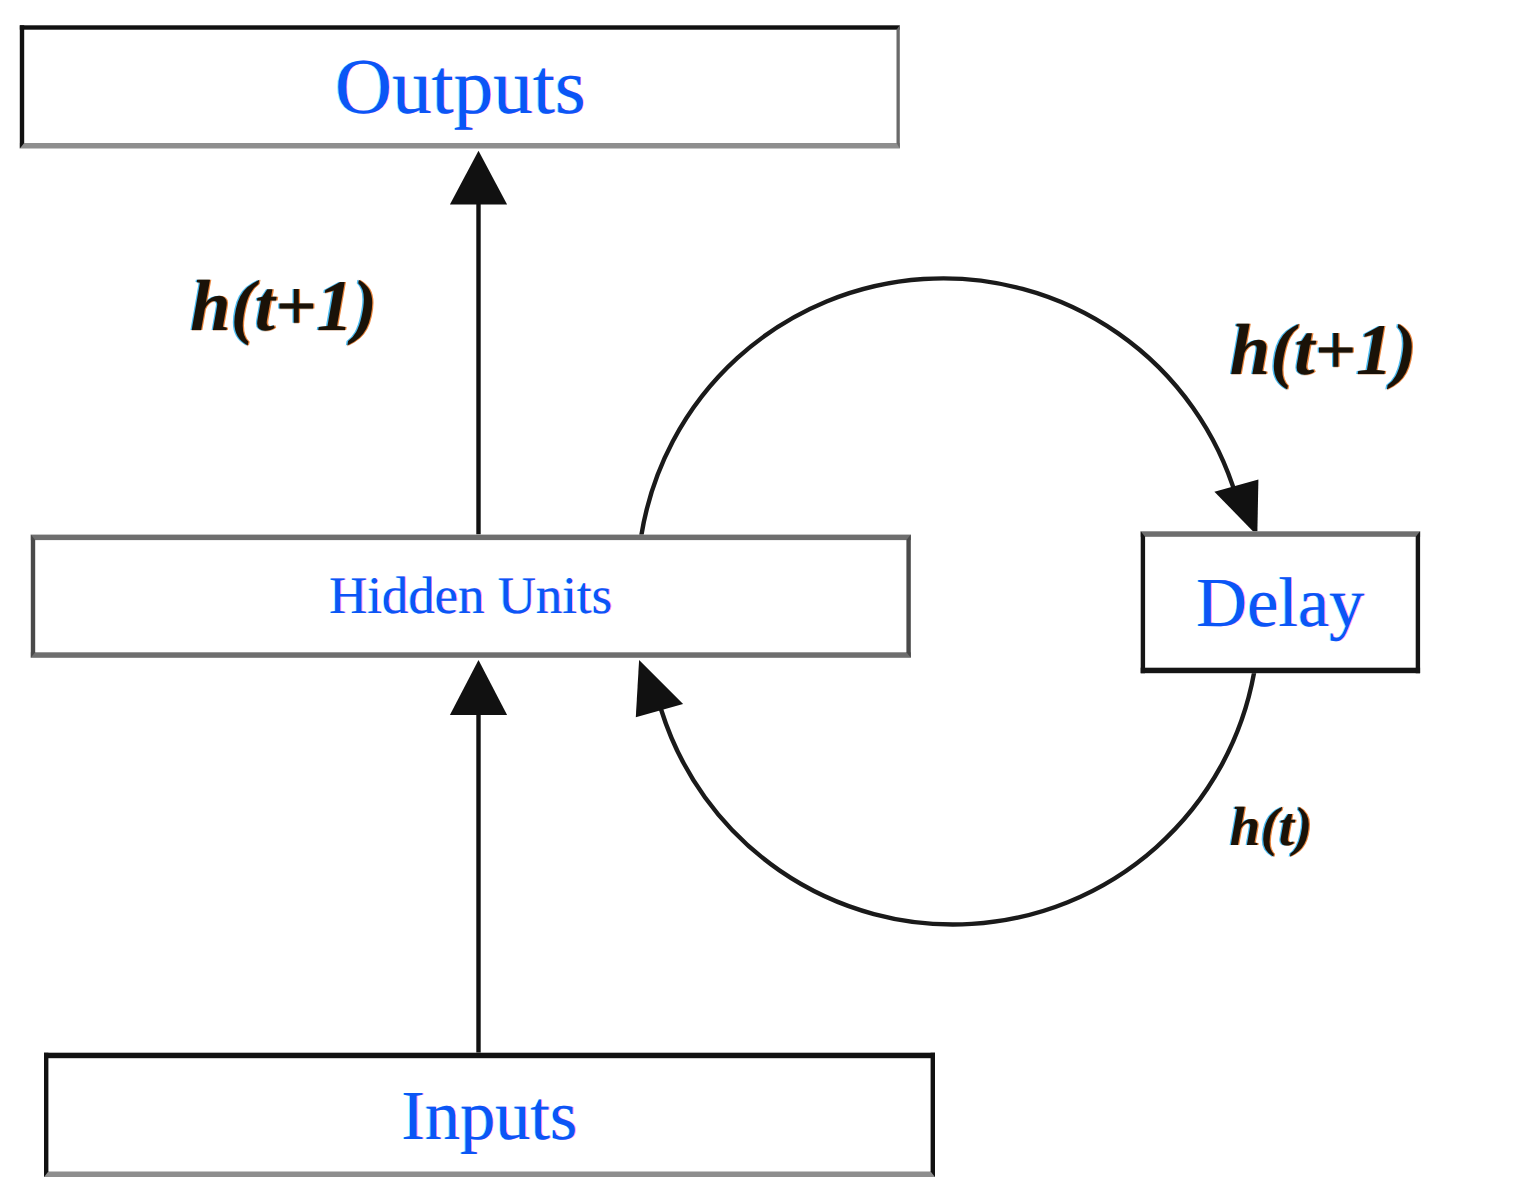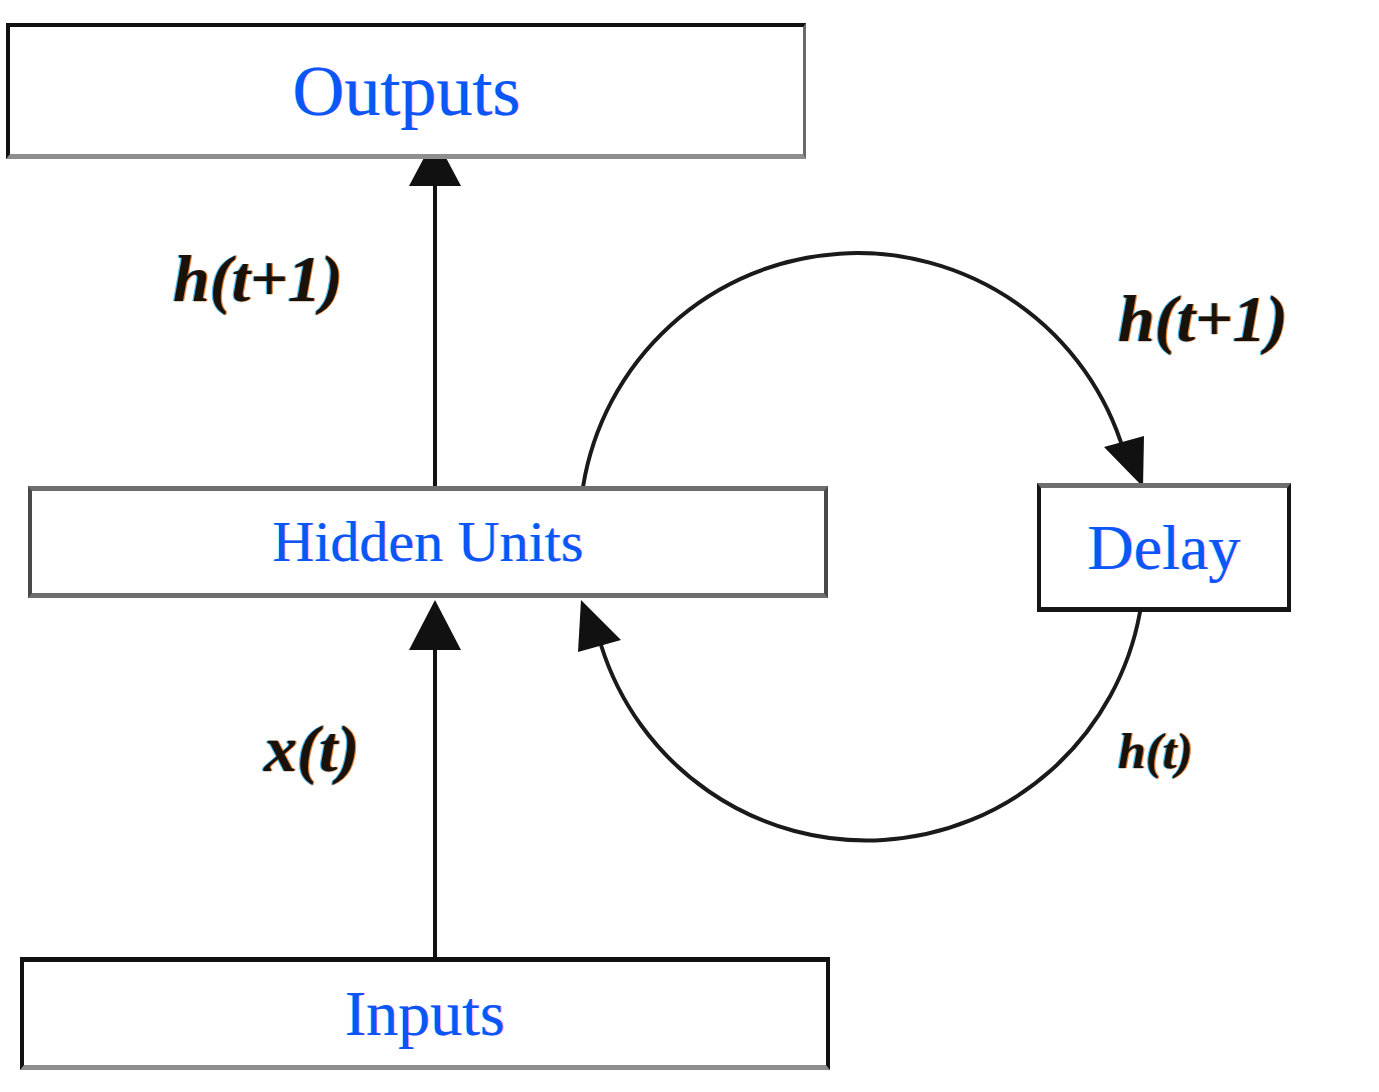--- a/index.html
+++ b/index.html
@@ -27,52 +27,52 @@
     color: #0b56f5;
     font-family: "Liberation Serif", "DejaVu Serif", serif;
     font-weight: 400;
     line-height: 1;
     white-space: nowrap;
     text-shadow: 0.8px 0 rgba(255,0,255,0.45), -0.8px 0 rgba(0,220,255,0.45);
   }
 
   
   #box-outputs {
-    left: 6px;  top: 23px;  width: 800px; height: 136px;
+    left: 18px;  top: 23px;  width: 800px; height: 112px;
     border-top: 4px solid #111111;
     border-left: 4px solid #111111;
     border-right: 3px solid #6a6a6a;
     border-bottom: 5px solid #8e8e8e;
   }
   #box-outputs .node-label { font-size: 72px; }
 
   
   #box-hidden {
     left: 28px; top: 486px; width: 800px; height: 112px;
     border-top: 5px solid #6e6e6e;
     border-left: 4px solid #4a4a4a;
     border-right: 4px solid #4a4a4a;
     border-bottom: 5px solid #6e6e6e;
   }
-  #box-hidden .node-label { font-size: 58px; }
+  #box-hidden .node-label { font-size: 48px; }
 
   
   #box-delay {
     left: 1017px; top: 483px; width: 254px; height: 129px;
     border-top: 5px solid #6e6e6e;
     border-left: 4px solid #151515;
     border-right: 4px solid #151515;
     border-bottom: 5px solid #151515;
     margin-left: 20px;
   }
   #box-delay .node-label { font-size: 64px; }
 
   
   #box-inputs {
-    left: 20px; top: 957px; width: 810px; height: 113px;
+    left: 40px; top: 957px; width: 810px; height: 113px;
     border-top: 5px solid #111111;
     border-left: 4px solid #111111;
     border-right: 4px solid #111111;
     border-bottom: 5px solid #8e8e8e;
   }
   #box-inputs .node-label { font-size: 64px; }
 
   
   .edge-label {
     position: absolute;
@@ -143,19 +143,18 @@
   <div class="node-box" id="box-delay">
     <span class="node-label">Delay</span>
   </div>
 
   <div class="node-box" id="box-inputs">
     <span class="node-label">Inputs</span>
   </div>
 
   <div class="edge-label" id="lbl-h-out">h(t+1)</div>
 
-  <div class="edge-label" id="lbl-x-t">x(t)</div>
 
   <div class="edge-label" id="lbl-h-delay">h(t+1)</div>
 
   <div class="edge-label" id="lbl-h-t">h(t)</div>
 
 </div>
 
 </body></html>

